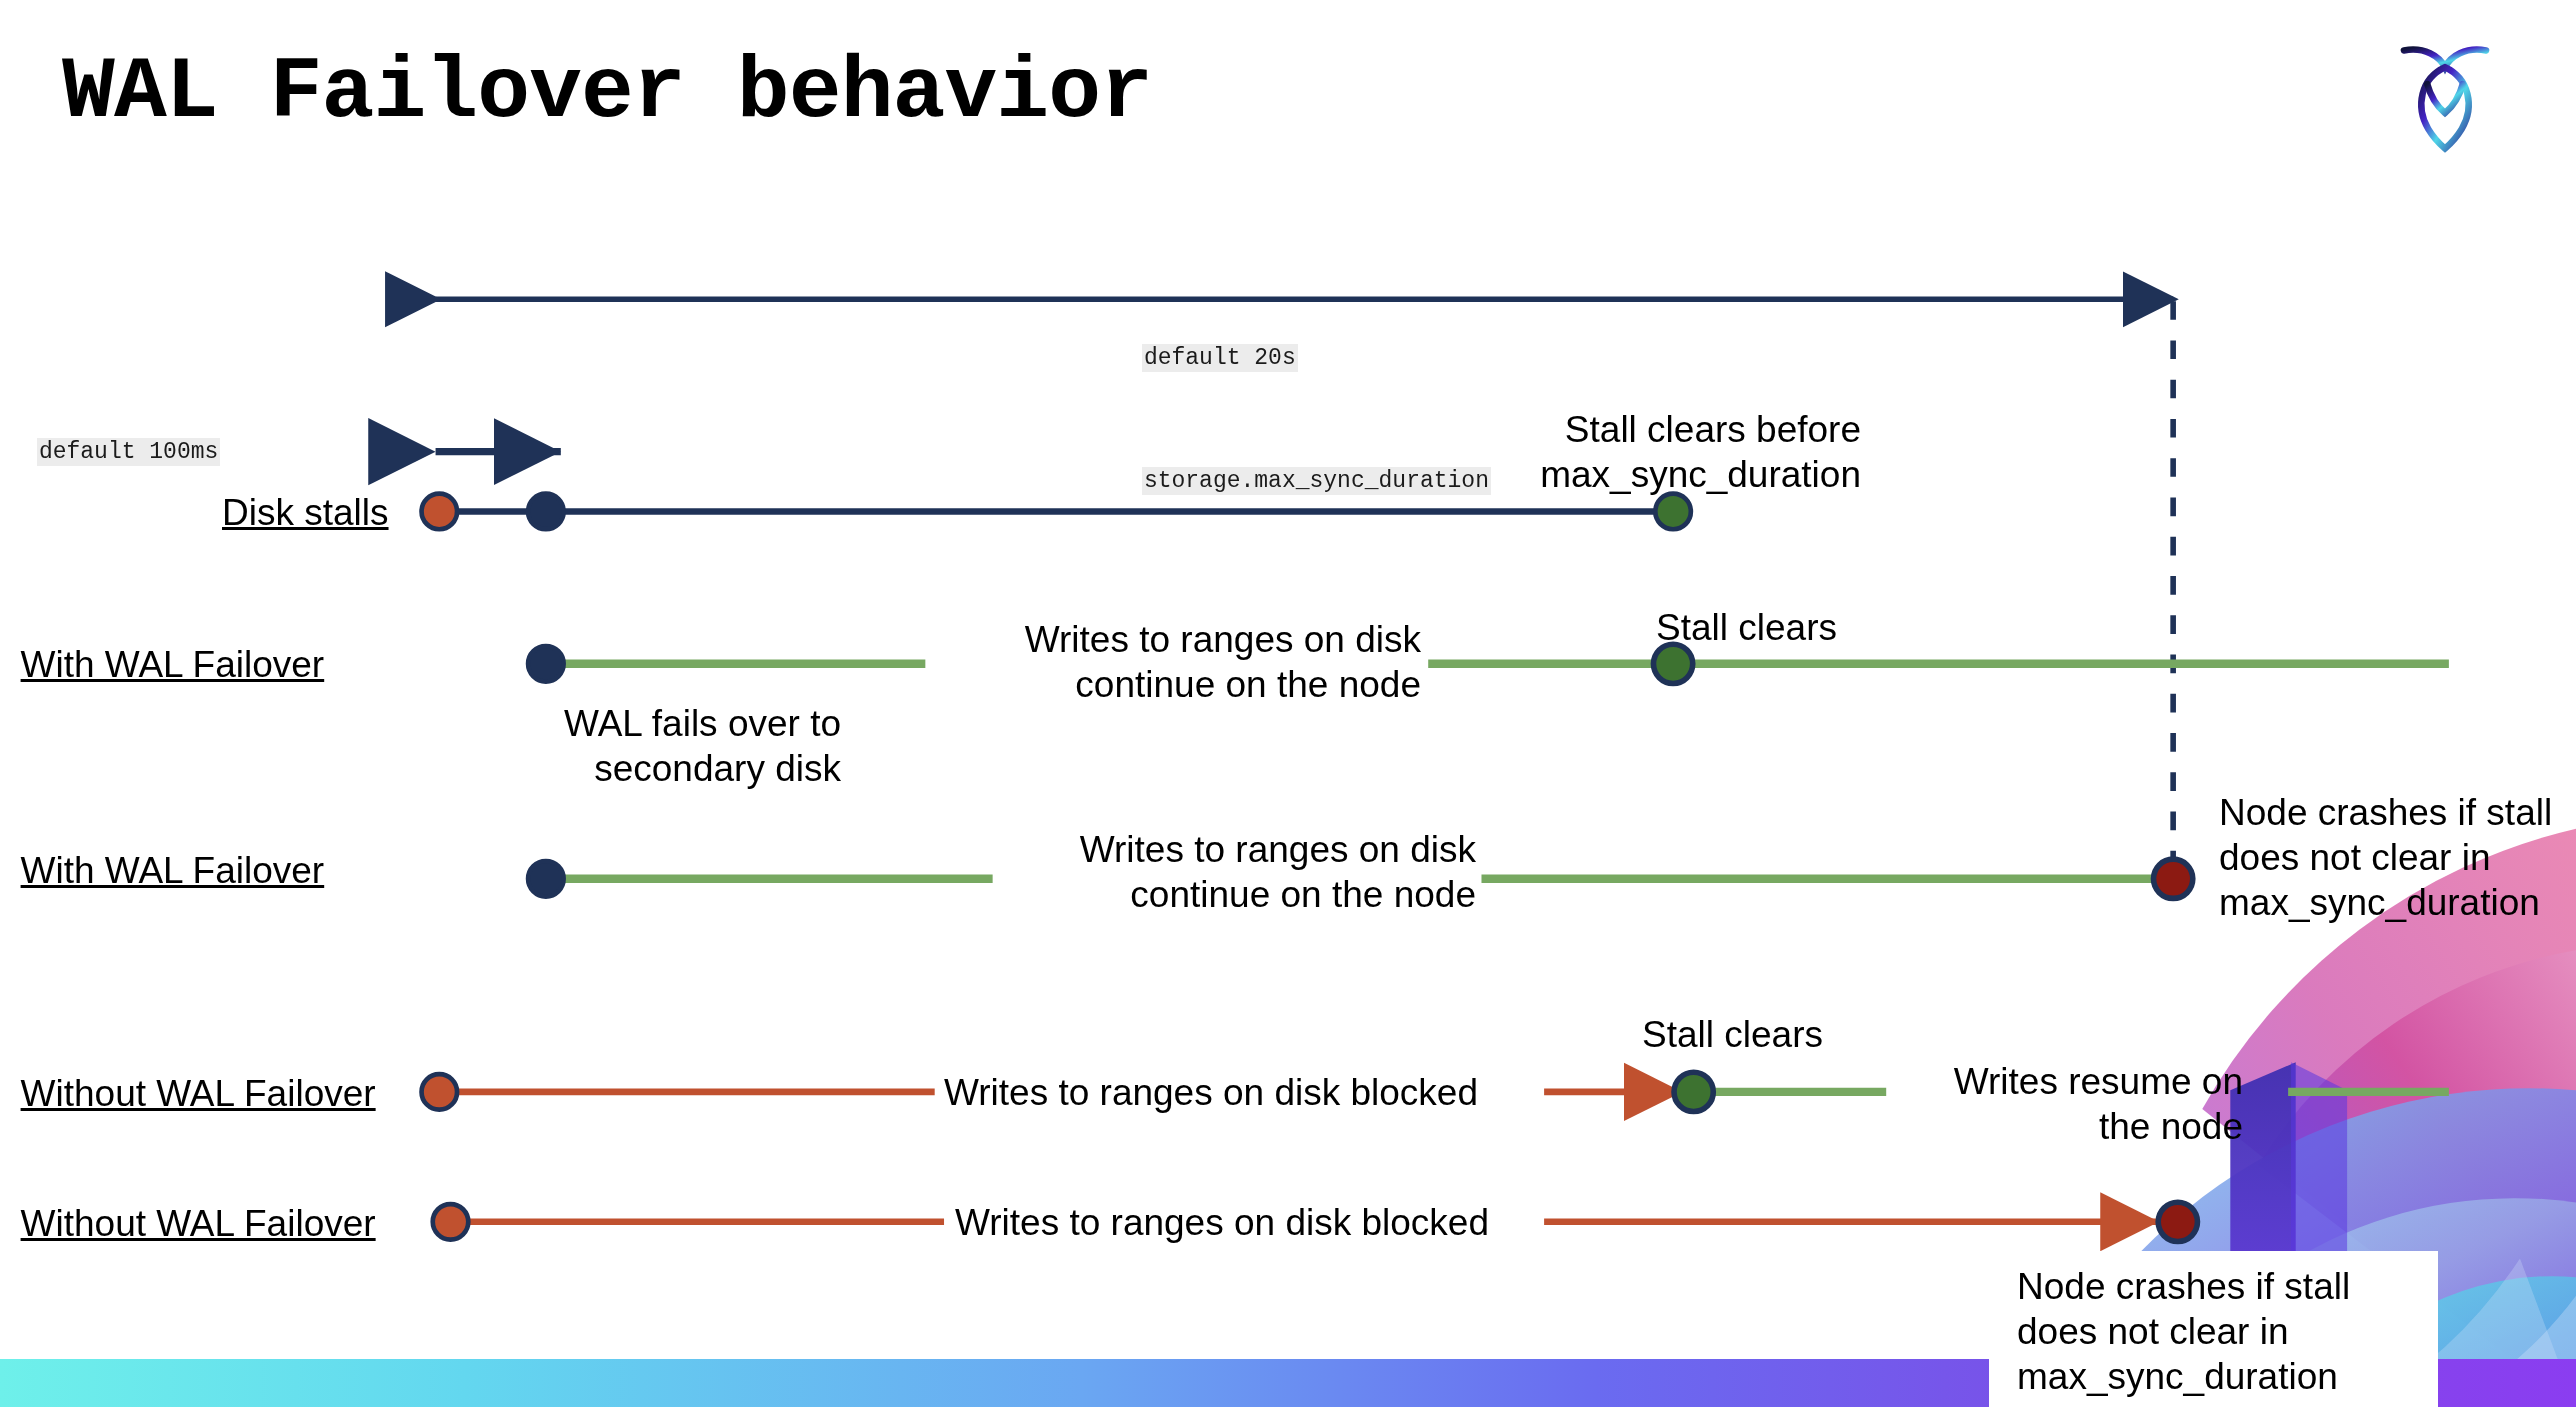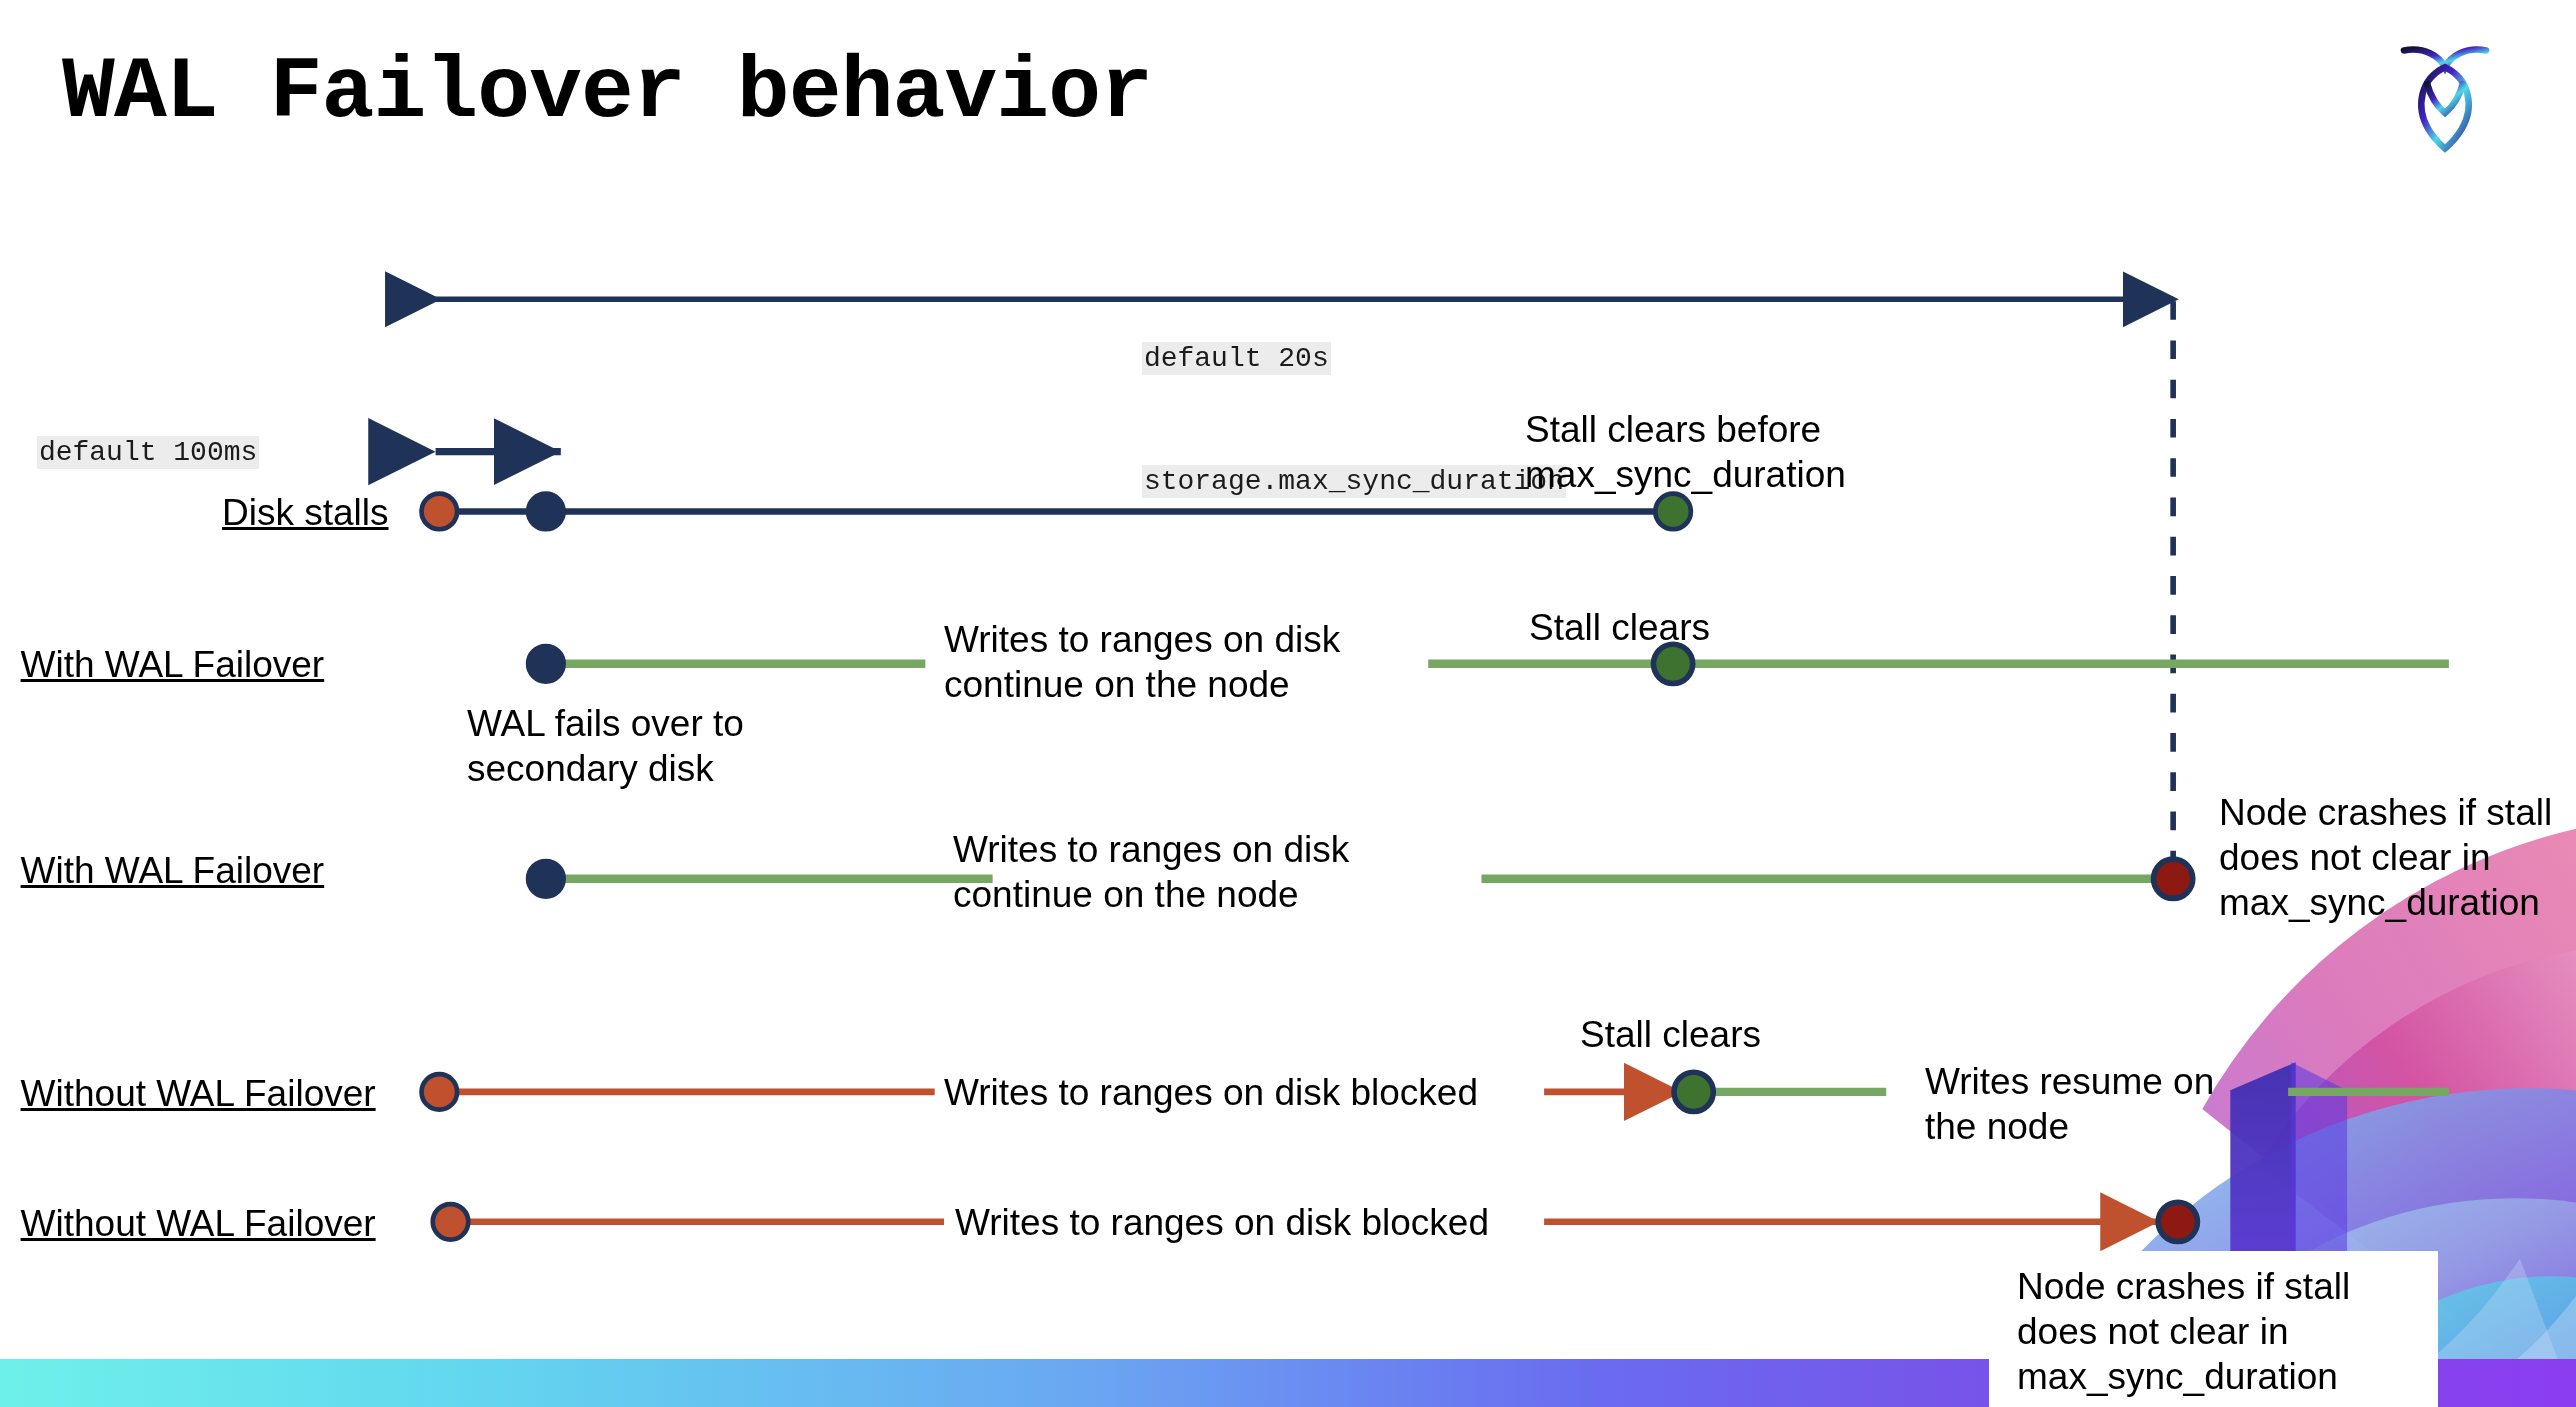--- a/index.html
+++ b/index.html
@@ -36,25 +36,25 @@
   #timeline-art{position:absolute;left:0;top:0;width:2576px;height:1408px;}
 
   
   .lbl{
     position:absolute;color:#000000;
     font-family:"Liberation Sans", sans-serif;
     font-size:37px;line-height:45px;
     white-space:pre;
   }
   .row-label{font-size:37px;text-decoration:underline;}
-  .center{text-align:left;}
+  .center{text-align:right;}
   .mono{
     position:absolute;
     font-family:"Liberation Mono", monospace;
-    font-size:28px;line-height:41px;
+    font-size:23px;line-height:41px;
     color:#1b1b1b;
     white-space:pre;
   }
   .mono span{background:#ececec;padding:0.9px 1.9px;}
 
   
   #crash-box-2{
     position:absolute;left:1989px;top:1251px;width:449px;height:157px;
     background:#ffffff;
   }

